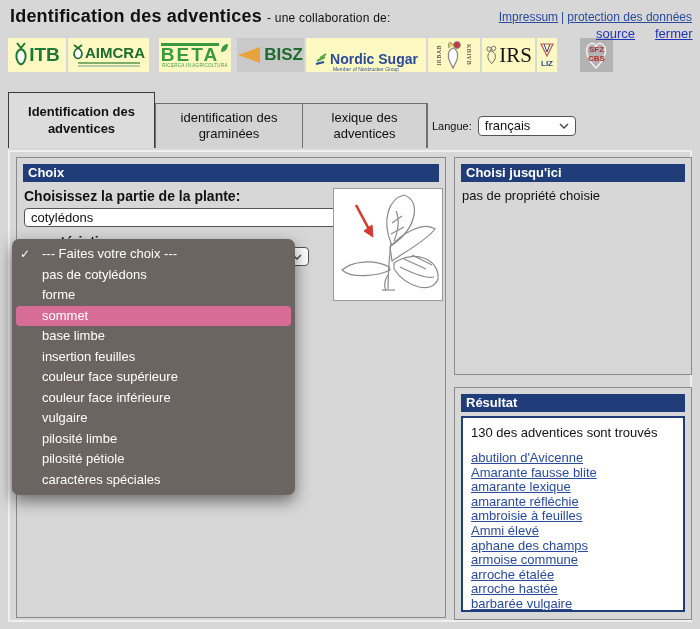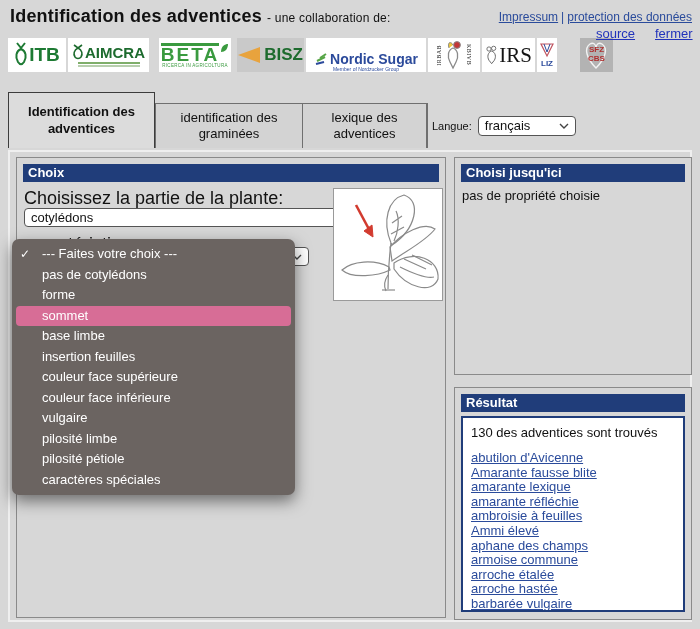--- a/index.html
+++ b/index.html
@@ -12,21 +12,21 @@
 
   
   #page-title { left:10px; top:6px; font-size:18px; font-weight:bold; letter-spacing:.2px; }
   #page-subtitle { font-size:12px; font-weight:normal; }
   #top-links { right:8px; top:10px; font-size:12px; color:#2a4b9b; }
   #top-links a { color:#2a4b9b; text-decoration:underline; cursor:pointer; }
   #top-links .sep { text-decoration:none; margin:0 3px; }
 
   
   #logo-strip { left:8px; top:38px; height:34px; display:flex; align-items:stretch; gap:2px; }
-  .logo { background:#ffffff; height:34px; display:flex; align-items:center; justify-content:center; padding:0 3px; overflow:hidden; }
+  .logo { background:#fef9c3; height:34px; display:flex; align-items:center; justify-content:center; padding:0 3px; overflow:hidden; }
   .logo-itb { width:58px; color:#1d7a33; font-weight:bold; font-size:19px; gap:1px; }
   .logo-aimcra { width:81px; flex-direction:column; justify-content:center; }
   .logo-aimcra .row { display:flex; align-items:center; gap:1px; color:#1d6b2e; font-weight:bold; font-size:15px; }
   .tinybar { height:2px; background:#7fae6a; width:62px; margin-top:1px; }
   .tinybar2 { height:2px; background:#b8cfae; width:62px; margin-top:1px; }
   .logo-beta { width:72px; flex-direction:column; margin-right:4px;margin-left:8px; }
   .logo-beta .beta-word { color:#3a9a3f; font-size:19px; font-weight:bold; letter-spacing:2px; border-top:3px solid #3a9a3f; line-height:17px; }
   .logo-beta .sub { font-size:4.5px; color:#3a9a3f; letter-spacing:.3px; }
   .logo-bisz { width:67px; background:#c9c9c9; gap:4px; }
   .tri-left { width:0; height:0; border-top:8px solid transparent; border-bottom:8px solid transparent; border-right:22px solid #e8a33d; }
@@ -58,21 +58,21 @@
   #fermer-link { left:655px; top:26px; }
 
   
   #main { left:8px; top:150px; width:684px; height:472px; border:2px solid #efefef; background:#d7d7d7; }
   .panel { position:absolute; border:1px solid #8a8a8a; background:#d7d7d7; }
   .panel-header { background:#203d7a; color:#fff; font-weight:bold; font-size:13px; padding:1px 5px 2px; margin:6px; }
   #choix-panel { left:6px; top:5px; width:430px; height:461px; }
   #chosen-panel { left:444px; top:5px; width:238px; height:218px; }
   #result-panel { left:444px; top:235px; width:238px; height:233px; }
 
-  .field-label { font-size:18px; font-weight:normal; margin:0 0 3px 0; }
+  .field-label { font-size:14px; font-weight:bold; margin:0 0 3px 0; }
   #plant-part-label { position:absolute; left:7px; top:30px; }
   #plant-part-select { position:absolute; left:7px; top:50px; width:342px; height:19px; }
   #characteristic-label { position:absolute; left:7px; top:76px; }
   #characteristic-select { position:absolute; left:7px; top:89px; width:285px; height:19px; }
   .chev { flex:0 0 auto; }
 
   #plant-figure { position:absolute; left:316px; top:30px; width:110px; height:113px; background:#fff; border:1px solid #9a9a9a; }
 
   #chosen-empty { font-size:13px; margin:4px 7px; }
 

